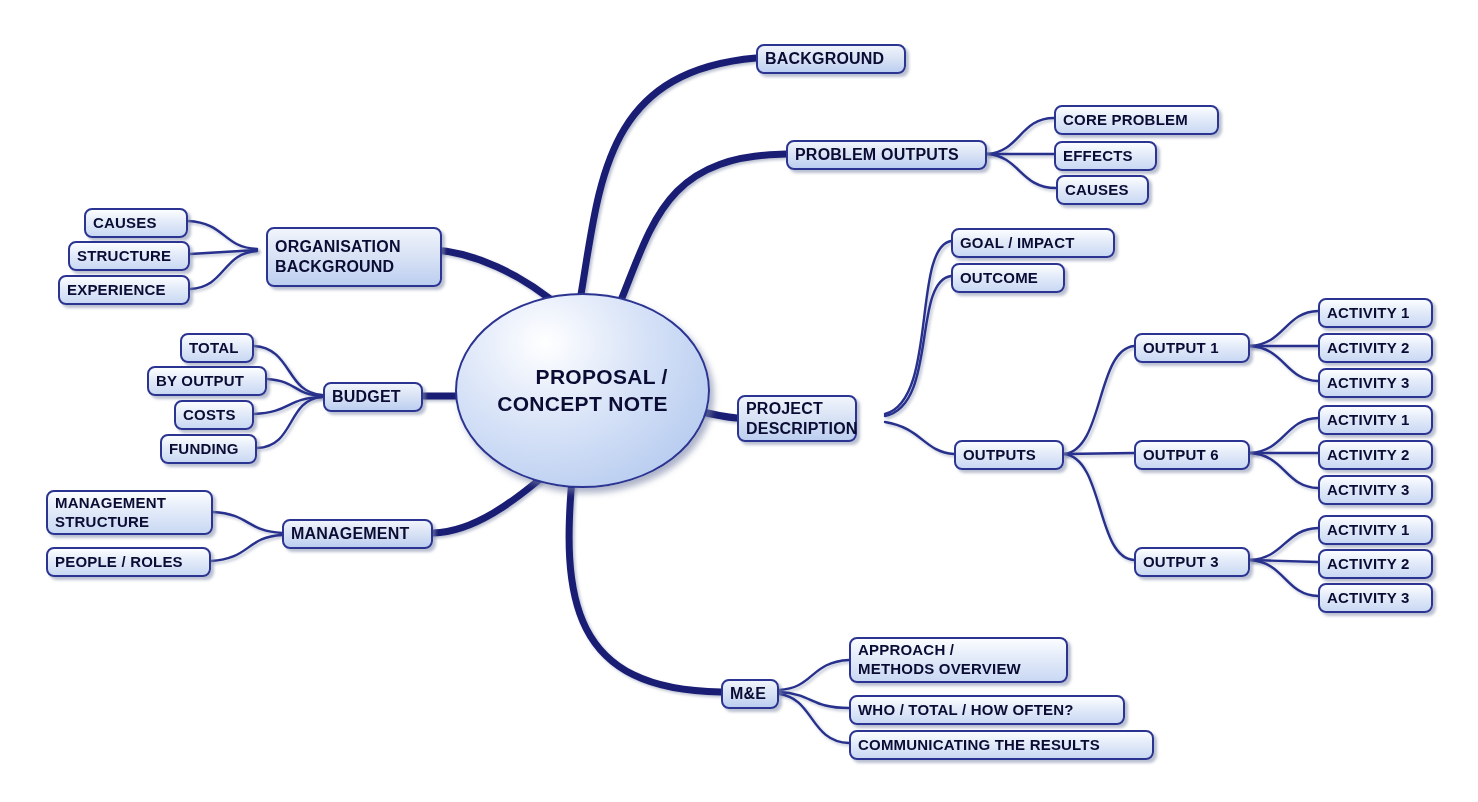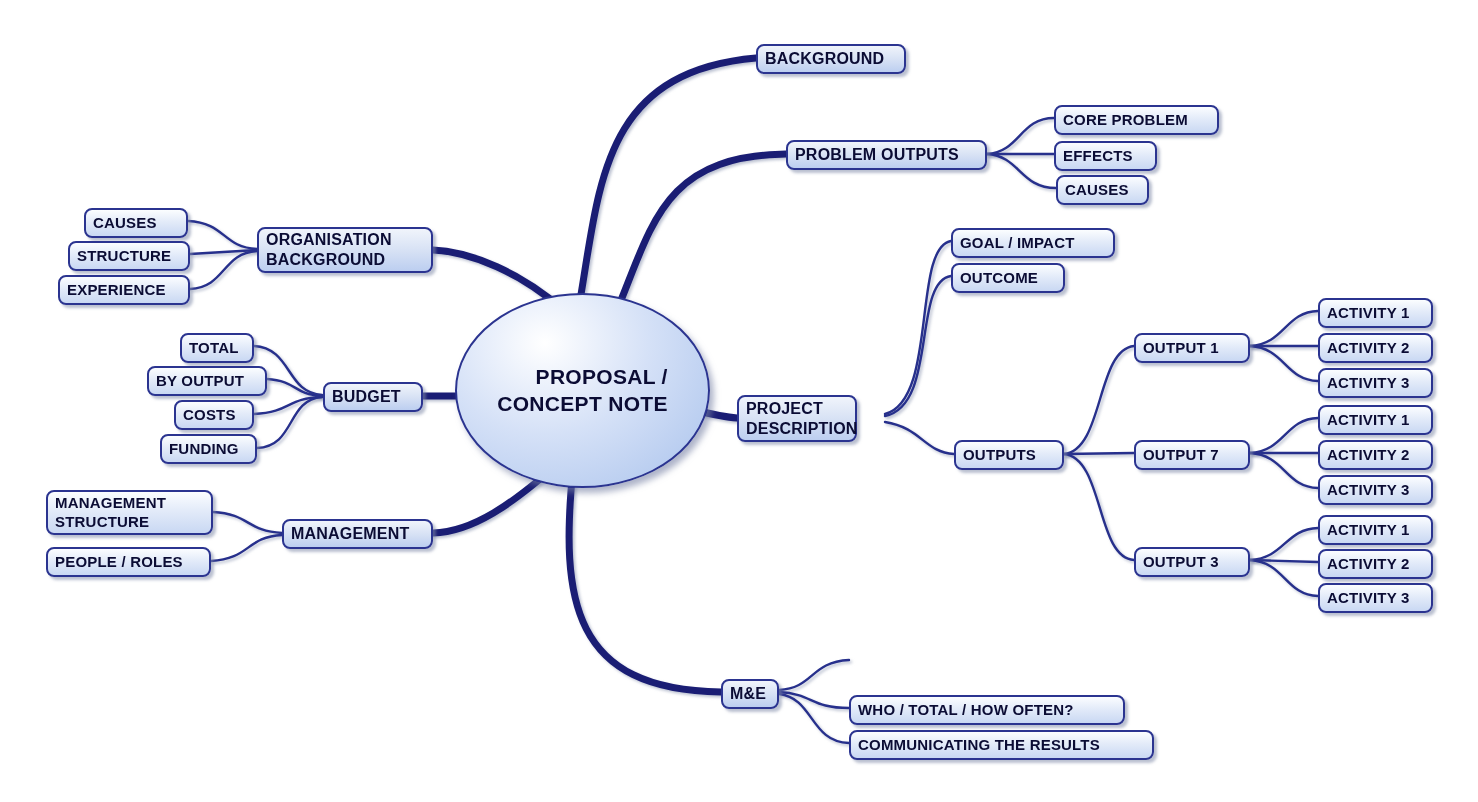--- a/index.html
+++ b/index.html
@@ -115,35 +115,37 @@
 DESCRIPTION</div>
   <div class="node" style="left:951px;top:228px;width:164px;height:27px">GOAL / IMPACT</div>
   <div class="node" style="left:951px;top:263px;width:114px;height:27px">OUTCOME</div>
   <div class="node" style="left:954px;top:440px;width:110px;height:28px">OUTPUTS</div>
 
   <div class="node" style="left:1134px;top:333px;width:116px;height:27px">OUTPUT 1</div>
   <div class="node" style="left:1318px;top:298px;width:115px;height:25px">ACTIVITY 1</div>
   <div class="node" style="left:1318px;top:333px;width:115px;height:25px">ACTIVITY 2</div>
   <div class="node" style="left:1318px;top:368px;width:115px;height:25px">ACTIVITY 3</div>
 
-  <div class="node" style="left:1134px;top:440px;width:116px;height:27px">OUTPUT 7</div>
+  <div class="node" style="left:1134px;top:440px;width:116px;height:27px">OUTPUT 6</div>
   <div class="node" style="left:1318px;top:405px;width:115px;height:25px">ACTIVITY 1</div>
   <div class="node" style="left:1318px;top:440px;width:115px;height:25px">ACTIVITY 2</div>
   <div class="node" style="left:1318px;top:475px;width:115px;height:25px">ACTIVITY 3</div>
 
   <div class="node" style="left:1134px;top:547px;width:116px;height:27px">OUTPUT 3</div>
   <div class="node" style="left:1318px;top:515px;width:115px;height:25px">ACTIVITY 1</div>
   <div class="node" style="left:1318px;top:549px;width:115px;height:25px">ACTIVITY 2</div>
   <div class="node" style="left:1318px;top:583px;width:115px;height:25px">ACTIVITY 3</div>
 
   <div class="node main" style="left:721px;top:679px;width:58px;height:27px">M&amp;E</div>
+  <div class="node" style="left:849px;top:637px;width:219px;height:46px">APPROACH /
+METHODS OVERVIEW</div>
   <div class="node" style="left:849px;top:695px;width:276px;height:27px">WHO / TOTAL / HOW OFTEN?</div>
   <div class="node" style="left:849px;top:730px;width:305px;height:27px">COMMUNICATING THE RESULTS</div>
 
-  <div class="node main" style="left:257px;top:227px;width:176px;height:46px">ORGANISATION
+  <div class="node main" style="left:266px;top:227px;width:176px;height:60px">ORGANISATION
 BACKGROUND</div>
   <div class="node" style="left:84px;top:208px;width:104px;height:27px">CAUSES</div>
   <div class="node" style="left:68px;top:241px;width:122px;height:27px">STRUCTURE</div>
   <div class="node" style="left:58px;top:275px;width:132px;height:27px">EXPERIENCE</div>
 
   <div class="node main" style="left:323px;top:382px;width:100px;height:28px">BUDGET</div>
   <div class="node" style="left:180px;top:333px;width:74px;height:26px">TOTAL</div>
   <div class="node" style="left:147px;top:366px;width:120px;height:26px">BY OUTPUT</div>
   <div class="node" style="left:174px;top:400px;width:80px;height:27px">COSTS</div>
   <div class="node" style="left:160px;top:434px;width:97px;height:27px">FUNDING</div>

